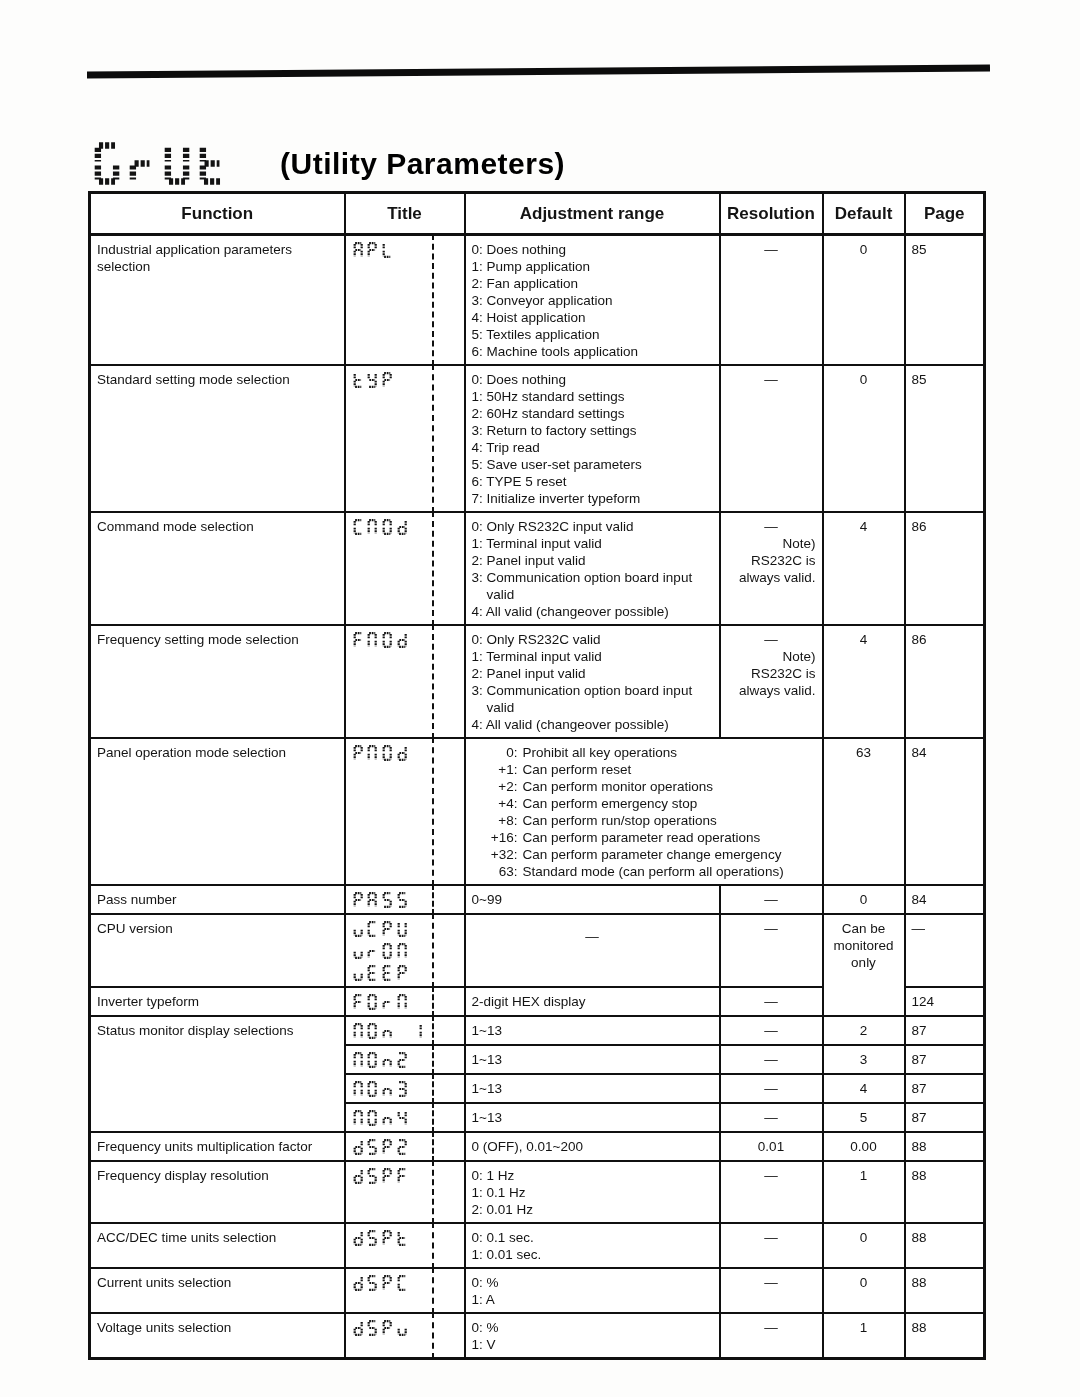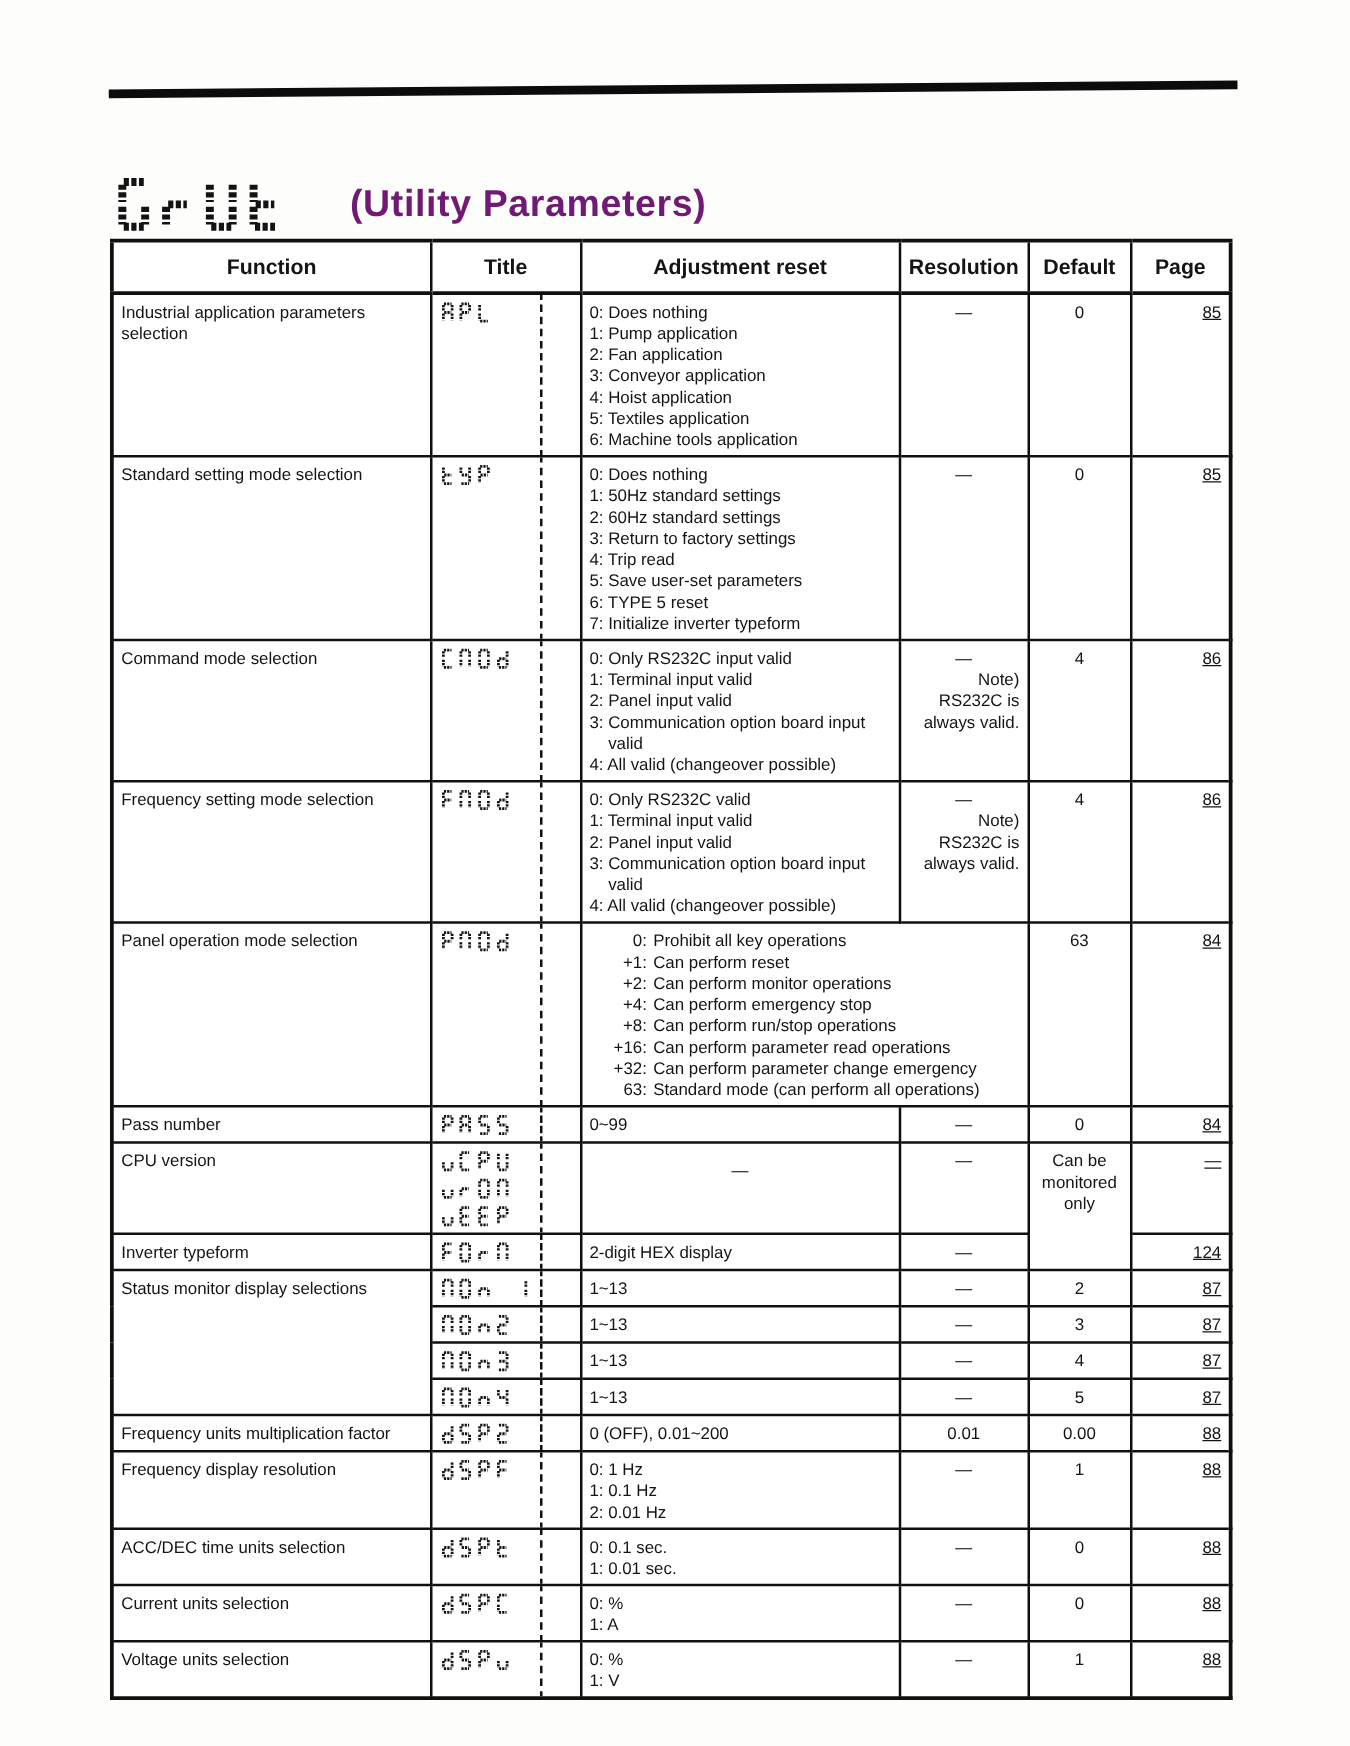--- a/index.html
+++ b/index.html
@@ -18,21 +18,21 @@
     position:absolute;left:87px;top:68px;width:903px;height:7px;
     background:#0c0c0c;transform:rotate(-0.45deg);
   }
 
   
   .title-block{
     position:absolute;left:92px;top:140px;
     display:flex;align-items:center;gap:48px;
   }
   .page-title{
-    margin:0;font-size:30px;font-weight:bold;letter-spacing:0.5px;color:#701a75;
+    margin:0;font-size:30px;font-weight:bold;letter-spacing:0.5px;color:#000000;
   }
 
   
   .seg-line{display:flex;align-items:flex-end;}
   .seg-line + .seg-line{margin-top:4px;}
   .segch{display:block;margin-right:2.5px;}
   .segch path{stroke:#131313;stroke-width:4.2;fill:none;stroke-linecap:butt;stroke-dasharray:3.4 1.5;}
   .seg-big .segch{margin-right:5px;}
   .seg-big .segch path{stroke-width:4.6;stroke-dasharray:3.0 1.4;}
 
@@ -64,21 +64,21 @@
   .cell-range{padding-left:7px;}
   .range-line{white-space:pre-wrap;}
   .range-center{text-align:center;padding-top:8px;}
   .rline{display:flex;}
   .rnum{flex:none;width:46px;text-align:right;margin-right:5px;white-space:nowrap;}
   .cell-res{text-align:center;padding-left:4px;padding-right:4px;}
   .res-dash{text-align:center;}
   .res-note{text-align:right;}
   .cell-default{text-align:center;}
   .cell-default.left-note{text-align:center;padding-left:6px;}
-  .cell-page{text-align:right;text-decoration:underline;}
+  .cell-page{text-align:left;}
 </style>
 </head>
 <body>
 
 <div class="page">
   <div class="top-rule"></div>
 
   <header class="title-block">
     <span class="seg-big">
         <span class="seg-line">
@@ -117,21 +117,21 @@
         <col style="width:120px">
         <col style="width:255px">
       <col style="width:103px">
         <col style="width:82px">
         <col style="width:80px">
     </colgroup>
     <thead>
       <tr>
         <th>Function</th>
         <th>Title</th>
-        <th>Adjustment reset</th>
+        <th>Adjustment range</th>
         <th>Resolution</th>
         <th>Default</th>
         <th>Page</th>
       </tr>
     </thead>
     <tbody id="table-body">
         <tr>
           <td class="cell-function">Industrial application parameters selection</td>
           <td class="cell-title">
             <span class="seg-line">

